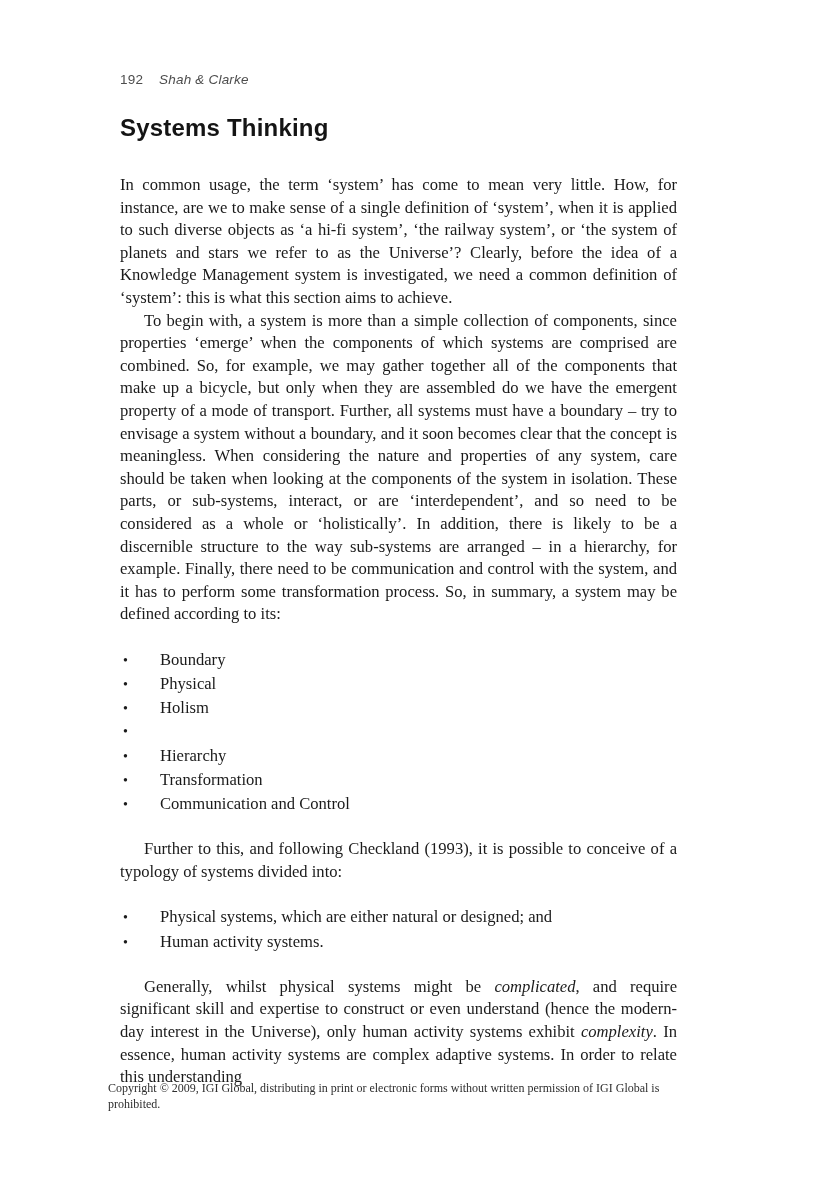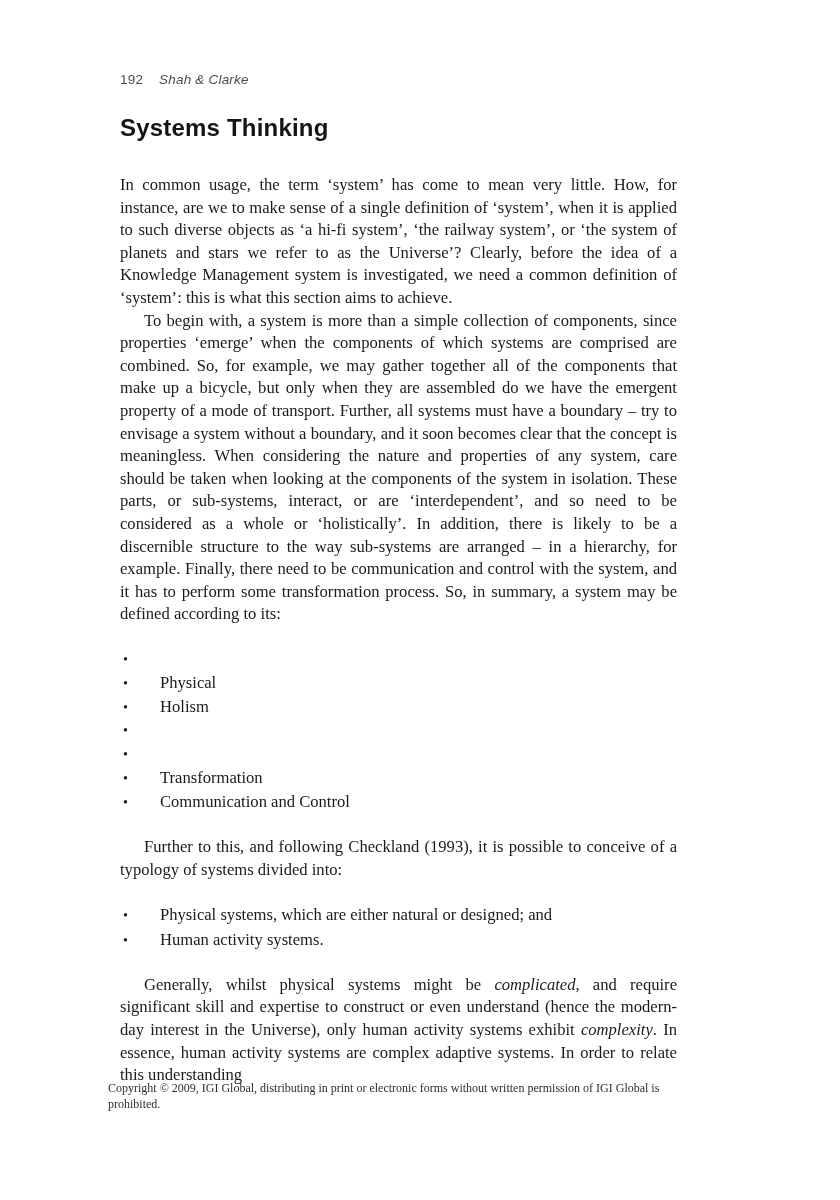--- a/index.html
+++ b/index.html
@@ -98,34 +98,36 @@
 
   <div class="body-text">
 
     <p class="para first">In common usage, the term ‘system’ has come to mean very little. How, for instance, are we to make sense of a single definition of ‘system’, when it is applied to such diverse objects as ‘a hi-fi system’, ‘the railway system’, or ‘the system of planets and stars we refer to as the Universe’? Clearly, before the idea of a Knowledge Management system is investigated, we need a common definition of ‘system’: this is what this section aims to achieve.</p>
 
     <p class="para indent">To begin with, a system is more than a simple collection of components, since properties ‘emerge’ when the components of which systems are comprised are combined. So, for example, we may gather together all of the components that make up a bicycle, but only when they are assembled do we have the emergent property of a mode of transport.  Further, all systems must have a boundary – try to envisage a system without a boundary, and it soon becomes clear that the concept is meaningless. When considering the nature and properties of any system, care should be taken when looking at the components of the system in isolation. These parts, or sub-systems, interact, or are ‘interdependent’, and so need to be considered as a whole or ‘holistically’. In addition, there is likely to be a discernible structure to the way sub-systems are arranged – in a hierarchy, for example. Finally, there need to be communication and control with the system, and it has to perform some transformation process. So, in summary, a system may be defined according to its:</p>
 
     <div class="bullet-list">
         <div class="bullet-item">
           <span class="bullet">•</span>
+          <span class="bullet-text">Boundary</span>
         </div>
         <div class="bullet-item">
           <span class="bullet">•</span>
           <span class="bullet-text">Physical</span>
         </div>
         <div class="bullet-item">
           <span class="bullet">•</span>
           <span class="bullet-text">Holism</span>
         </div>
         <div class="bullet-item">
           <span class="bullet">•</span>
         </div>
         <div class="bullet-item">
           <span class="bullet">•</span>
+          <span class="bullet-text">Hierarchy</span>
         </div>
         <div class="bullet-item">
           <span class="bullet">•</span>
           <span class="bullet-text">Transformation</span>
         </div>
         <div class="bullet-item">
           <span class="bullet">•</span>
           <span class="bullet-text">Communication and Control</span>
         </div>
       </div>

